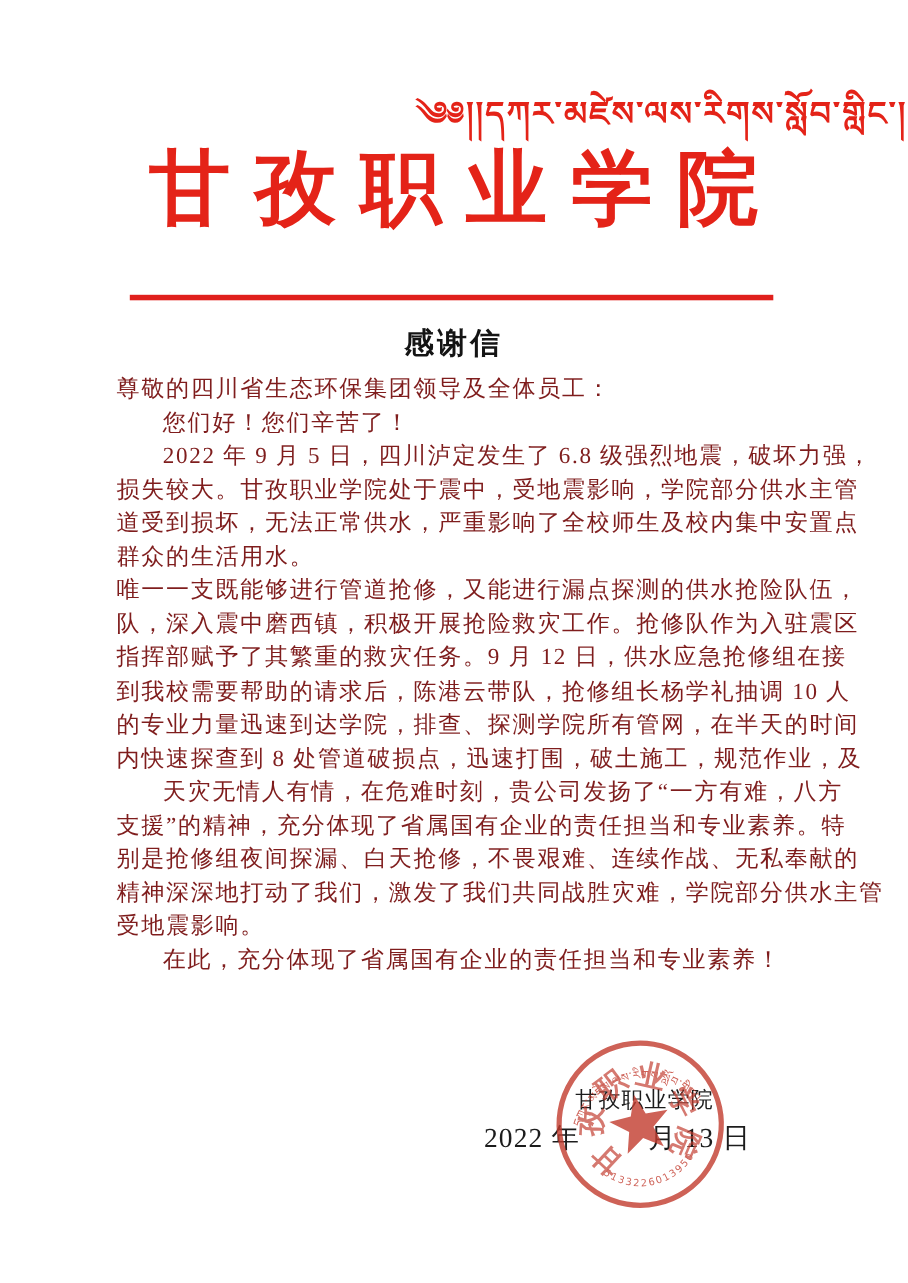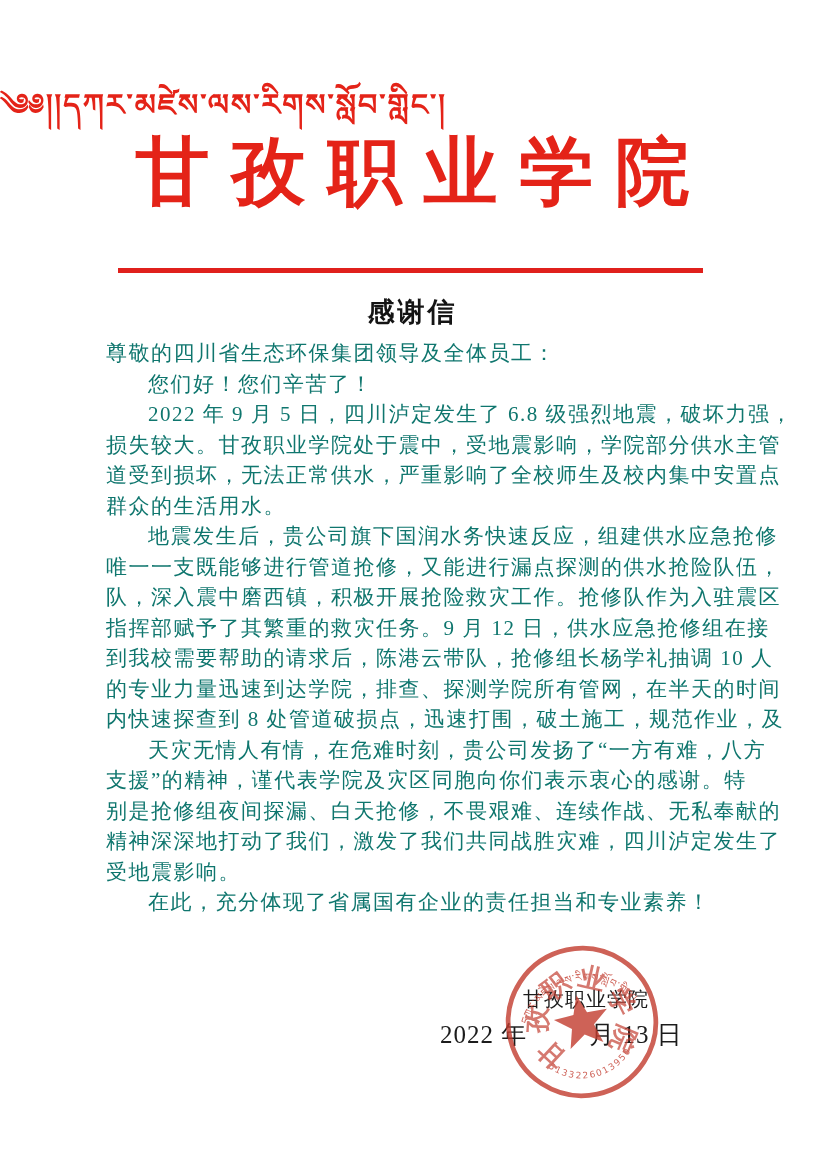--- a/index.html
+++ b/index.html
@@ -5,21 +5,21 @@
   html,body{margin:0;padding:0;background:#ffffff;}
   .page{
     position:relative;
     width:825px;height:1166px;
     background:#ffffff;
     overflow:hidden;
     font-family:"Liberation Serif", serif;
   }
   .tibetan-header{
     position:absolute;top:84px;left:0;width:100%;
-    text-align:left;
+    text-align:right;
     color:#e42318;
     font-size:30px;line-height:1.4;
     letter-spacing:2px;
     font-weight:bold;
     font-family:"DejaVu Sans", sans-serif;
   }
   .school-name{
     position:absolute;top:126px;left:0;width:100%;
     display:flex;justify-content:center;
     color:#e42318;
@@ -37,21 +37,21 @@
   .letter-title{
     position:absolute;top:294px;left:0;width:100%;
     text-align:center;
     color:#141414;
     font-size:27px;font-weight:bold;
     letter-spacing:3px;
     font-family:Liberation Sans, sans-serif;
   }
   .letter-body{
     position:absolute;top:338px;left:106px;width:616px;
-    color:#0f766e;
+    color:#7f1d1d;
   }
   .letter-body .line{
     font-size:21px;
     line-height:30.5px;
     letter-spacing:1.5px;
     white-space:nowrap;
   }
   .letter-body .line.ind{ text-indent:42px; }
   .signature{
     position:absolute;top:986px;left:523px;
@@ -84,31 +84,30 @@
   <div class="letter-title">感谢信</div>
 
   <div class="letter-body">
 
   <div class="line"><span>尊敬的四川省生态环保集团领导及全体员工：</span></div>
       <div class="line ind"><span>您们好！您们辛苦了！</span></div>
       <div class="line ind"><span>2022 年 9 月 5 日，四川泸定发生了 6.8 级强烈地震，破坏力强，</span></div>
       <div class="line"><span>损失较大。甘孜职业学院处于震中，受地震影响，学院部分供水主管</span></div>
       <div class="line"><span>道受到损坏，无法正常供水，严重影响了全校师生及校内集中安置点</span></div>
       <div class="line"><span>群众的生活用水。</span></div>
-      <div class="line ind"><span>地震发生后，贵公司旗下国润水务快速反应，组建供水应急抢修</span></div>
       <div class="line"><span>唯一一支既能够进行管道抢修，又能进行漏点探测的供水抢险队伍，</span></div>
       <div class="line"><span>队，深入震中磨西镇，积极开展抢险救灾工作。抢修队作为入驻震区</span></div>
       <div class="line"><span>指挥部赋予了其繁重的救灾任务。9 月 12 日，供水应急抢修组在接</span></div>
       <div class="line"><span>到我校需要帮助的请求后，陈港云带队，抢修组长杨学礼抽调 10 人</span></div>
       <div class="line"><span>的专业力量迅速到达学院，排查、探测学院所有管网，在半天的时间</span></div>
       <div class="line"><span>内快速探查到 8 处管道破损点，迅速打围，破土施工，规范作业，及</span></div>
       <div class="line ind"><span>天灾无情人有情，在危难时刻，贵公司发扬了“一方有难，八方</span></div>
-      <div class="line"><span>支援”的精神，谨代表学院及灾区同胞向你们表示衷心的感谢。特</span></div>
+      <div class="line"><span>支援”的精神，充分体现了省属国有企业的责任担当和专业素养。特</span></div>
       <div class="line"><span>别是抢修组夜间探漏、白天抢修，不畏艰难、连续作战、无私奉献的</span></div>
-      <div class="line"><span>精神深深地打动了我们，激发了我们共同战胜灾难，四川泸定发生了</span></div>
+      <div class="line"><span>精神深深地打动了我们，激发了我们共同战胜灾难，学院部分供水主管</span></div>
       <div class="line"><span>受地震影响。</span></div>
       <div class="line ind"><span>在此，充分体现了省属国有企业的责任担当和专业素养！</span></div>
     </div>
 
   <div class="signature">甘孜职业学院</div>
 
   <div class="date-line">
     <span>2022 年</span><span class="date-gap"></span><span>月 13 日</span>
   </div>
 

